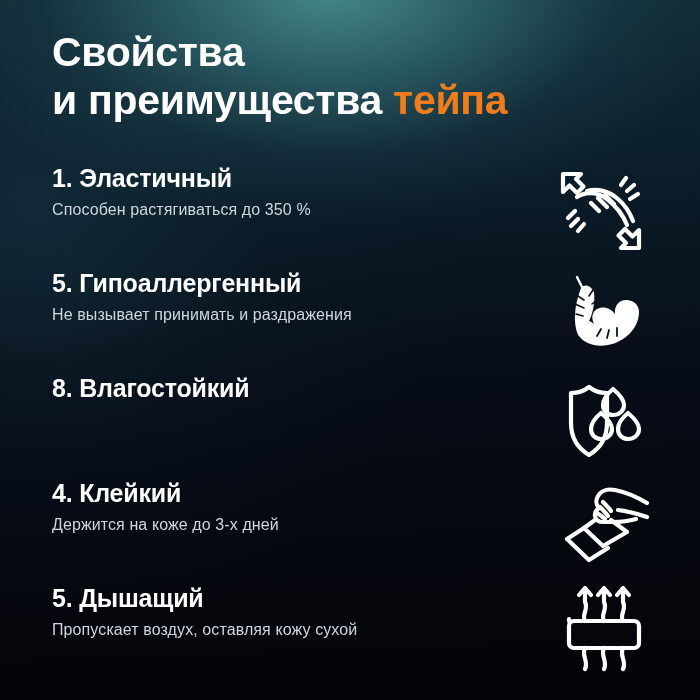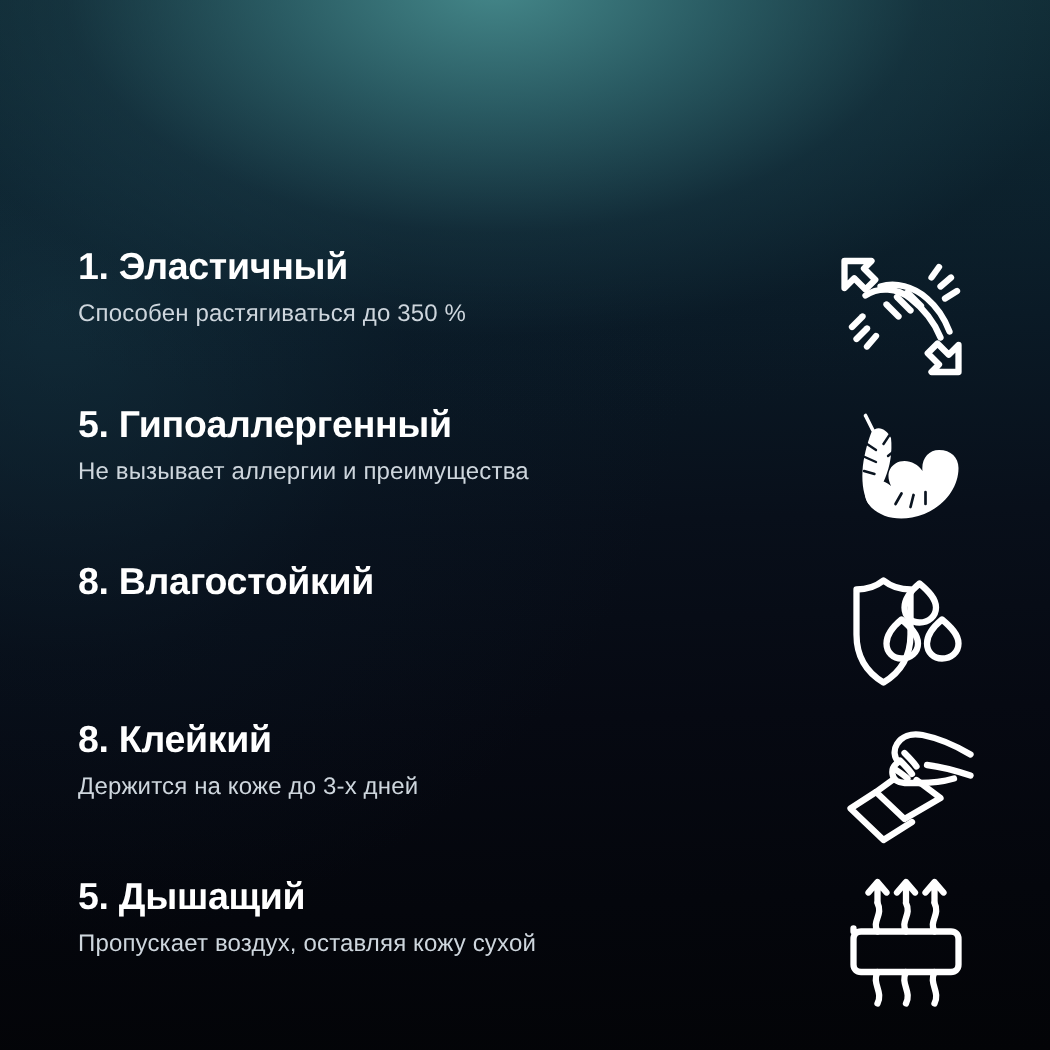--- a/index.html
+++ b/index.html
@@ -94,20 +94,24 @@
     width: 100%;
     height: 100%;
     overflow: visible;
   }
 </style>
 </head>
 <body>
 
 <div class="poster">
 
+  <div class="header">
+    <div class="title-line">Свойства</div>
+    <div class="title-line"><span>и преимущества </span><span class="title-accent">тейпа</span></div>
+  </div>
 
   <div class="features">
 
     <div class="feature">
       <div class="feature-text">
         <div class="feature-title">1. Эластичный</div>
         <div class="feature-sub">Способен растягиваться до 350 %</div>
       </div>
       <div class="feature-icon">
         <svg viewBox="0 0 100 100" fill="none" stroke="#ffffff" stroke-width="4.2" stroke-linecap="round" stroke-linejoin="round">
@@ -124,21 +128,21 @@
           <path d="M76 30 L83 24"></path>
           <path d="M79 38 L87 33"></path>
           <path d="M70 24 L75 17"></path>
         </svg>
       </div>
     </div>
 
     <div class="feature">
       <div class="feature-text">
         <div class="feature-title">5. Гипоаллергенный</div>
-        <div class="feature-sub">Не вызывает аллергии и преимущества</div>
+        <div class="feature-sub">Не вызывает принимать и раздражения</div>
       </div>
       <div class="feature-icon">
         <svg viewBox="0 0 100 100" fill="none">
           <path d="M88 46 C88 62 74 76 57 79 C44 81.5 33 77 28 70 C24.5 65 25 59 29 56 C33 53 39 54 43 58 C40 52 41 46 46 43 C52 39.5 60 42 64 48 C63 40 68 34 75 34 C83 34 88 39 88 46 Z" fill="#ffffff"></path>
           <path d="M30 22 C27 30 24.5 39 24 48 C23.5 57 25 65 28 70 C32 66 36 60 39 53 C42.5 45 44 35 43 26 C40 20 34 17 30 22 Z" fill="#ffffff"></path>
           <path d="M31 21 L26 11" stroke="#ffffff" stroke-width="2.4" stroke-linecap="round"></path>
           <path d="M33 34 L24 28" stroke="#0a1420" stroke-width="1.6" stroke-linecap="round"></path>
           <path d="M33 42 L24 38" stroke="#0a1420" stroke-width="1.6" stroke-linecap="round"></path>
           <path d="M32 50 L25 48" stroke="#0a1420" stroke-width="1.6" stroke-linecap="round"></path>
           <path d="M38 30 L42 24" stroke="#0a1420" stroke-width="1.6" stroke-linecap="round"></path>
@@ -159,21 +163,21 @@
           <path d="M20 22 C27 22 33 20 38 16 C43 20 49 22 56 22 L56 32 C56 32 56 32 56 32 C56 32 56 32 56 32 L56 52 C56 68 48 78 38 84 C28 78 20 68 20 52 Z"></path>
           <path d="M62 18 C68 23 73 28 73 34 C73 40 68 44 62 44 C56.5 44 52 40 52 34 C52 28 56 23 62 18 Z"></path>
           <path d="M50 42 C56 47 61 52 61 58 C61 64 56 68 50 68 C44.5 68 40 64 40 58 C40 52 44 47 50 42 Z"></path>
           <path d="M77 42 C83 47 88 52 88 58 C88 64 83 68 77 68 C71.5 68 67 64 67 58 C67 52 71 47 77 42 Z"></path>
         </svg>
       </div>
     </div>
 
     <div class="feature">
       <div class="feature-text">
-        <div class="feature-title">8. Клейкий</div>
+        <div class="feature-title">4. Клейкий</div>
         <div class="feature-sub">Держится на коже до 3-х дней</div>
       </div>
       <div class="feature-icon">
         <svg viewBox="0 0 100 100" fill="none" stroke="#ffffff" stroke-width="4.2" stroke-linecap="round" stroke-linejoin="round">
           <path d="M96 27 C86 21 74 16 64 14 C56 12.5 50 15 47 20 C44.5 24 45 29 48 32"></path>
           <path d="M96 41 C87 38 76 35 67 34"></path>
           <path d="M48 32 C45 34 43.5 37 44 40 C44.5 44 48 46 52 46 L62 46"></path>
           <path d="M62 46 C70 46 78 45 85 43"></path>
           <path d="M52 26 C55 29 58 32 60 35"></path>
           <path d="M49 31 C52 34 55 37 57 40"></path>

